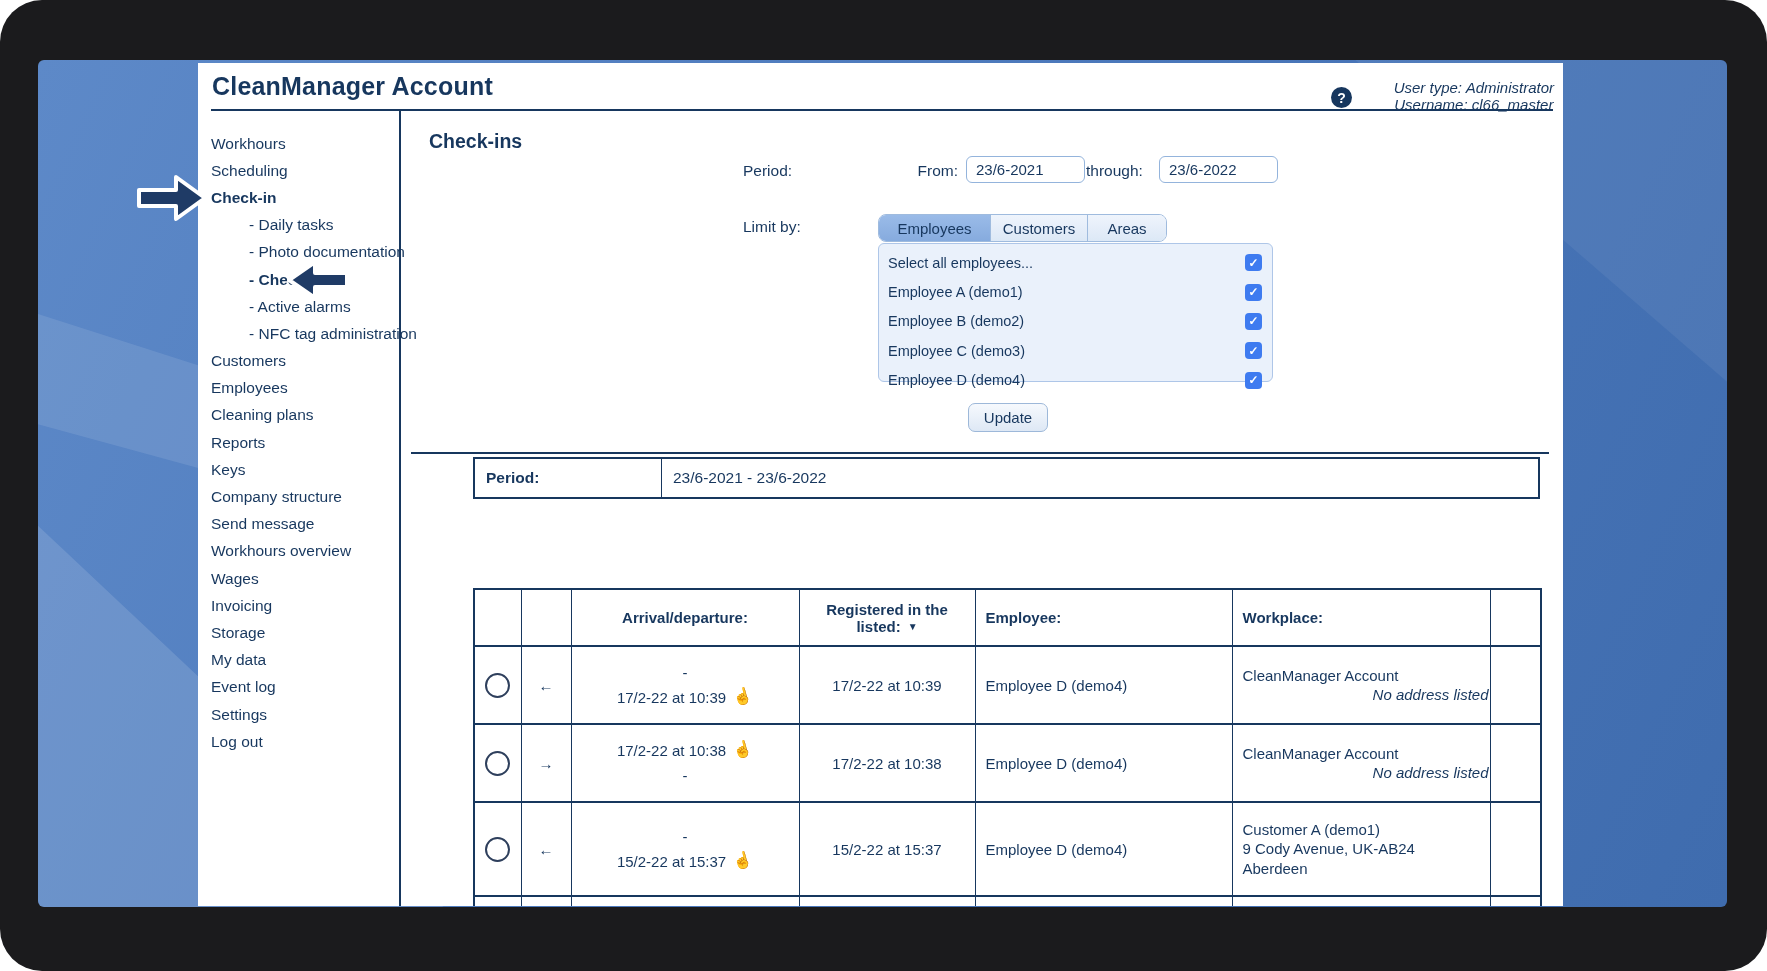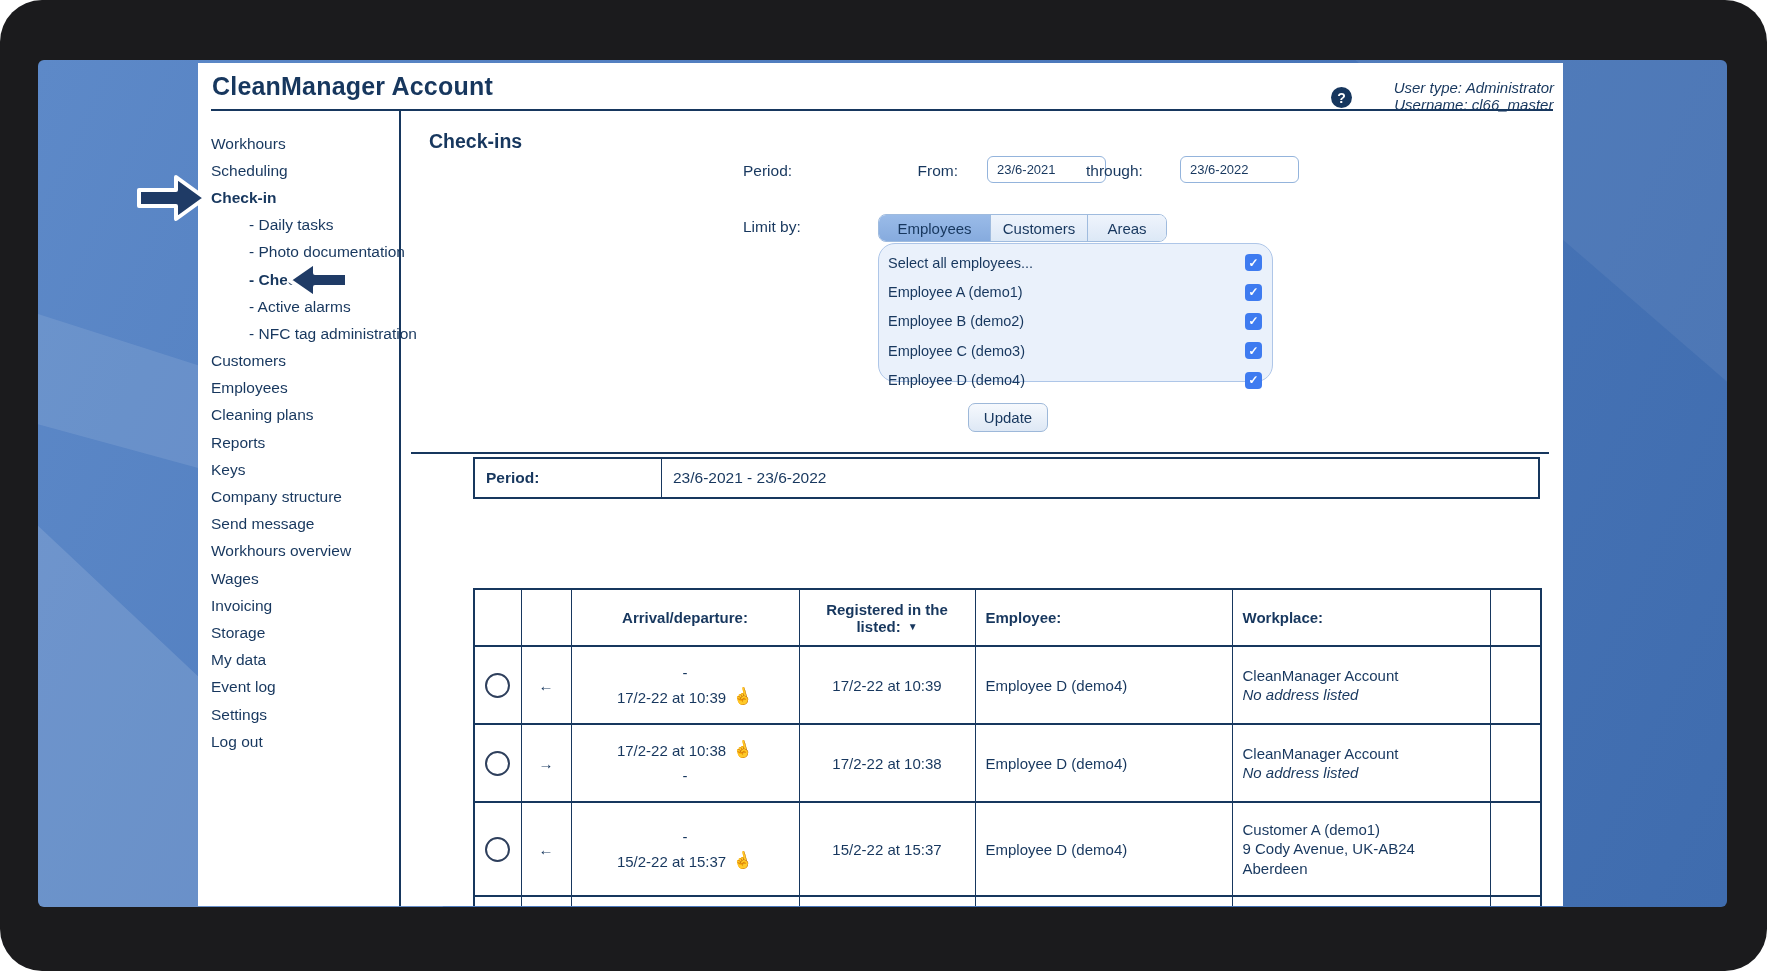--- a/index.html
+++ b/index.html
@@ -23,28 +23,28 @@
   .sidebar{position:absolute;left:13px;top:67px;width:186px;font-size:15.5px;}
   .sidebar .item{height:27.2px;display:flex;align-items:center;cursor:pointer;white-space:nowrap;}
   .sidebar .item.sub{padding-left:6px;margin-left:32px;}
   .sidebar .item.bold{font-weight:bold;}
   .vdiv{position:absolute;left:201px;top:48px;width:2px;height:795px;background:#17375E;}
 
   .main-title{position:absolute;left:213px;top:67px;font-size:19.5px;font-weight:bold;margin-left:18px;}
 
   .flabel{position:absolute;font-size:15.5px;height:22px;line-height:22px;}
   .date-input{position:absolute;width:108px;height:25px;border:1px solid #94B4DC;border-radius:6px;background:#fff;
-    color:#17375E;font-family:"Liberation Sans",sans-serif;font-size:13px;padding:0 0 0 9px;outline:none;margin-left:21px;}
+    color:#17375E;font-family:"Liberation Sans",sans-serif;font-size:15px;padding:0 0 0 9px;outline:none;}
   .tabs{position:absolute;left:680px;top:151px;height:28px;display:flex;border-radius:8px;overflow:hidden;border:1px solid #9FBBDE;box-sizing:border-box;}
   .tab{display:flex;align-items:center;justify-content:center;font-size:15px;cursor:pointer;box-sizing:border-box;
     background:linear-gradient(#EFF4FC,#DCE8F6);border-right:1px solid #9FBBDE;}
   .tab:last-child{border-right:none;}
   .tab.selected{background:linear-gradient(#9ABBE8,#86ABDE);}
   .panel{position:absolute;left:680px;top:180px;width:395px;height:139px;background:#EAF1FB;border:1px solid #AEC6E8;
-    border-radius:17px;box-sizing:border-box;padding-top:4px;}
+    border-radius:6px;box-sizing:border-box;padding-top:4px;}
   .emp-row{height:29.4px;display:flex;align-items:center;padding:0 10px 0 9px;font-size:14.5px;cursor:pointer;}
   .emp-row .lbl{flex:1;}
   .checkbox{width:17px;height:17px;border-radius:4px;background:#3E7BF0;color:#fff;font-size:12px;font-weight:bold;
     display:flex;align-items:center;justify-content:center;cursor:pointer;}
   .update-btn{position:absolute;left:770px;top:340px;width:80px;height:29px;border:1px solid #9DB8D9;border-radius:7px;
     background:linear-gradient(#F6F9FD,#DEE8F5);color:#17375E;font-family:"Liberation Sans",sans-serif;font-size:15px;cursor:pointer;}
   .sep-rule{position:absolute;left:213px;top:389px;width:1138px;border-top:2px solid #17375E;}
 
   table{border-collapse:collapse;color:#17375E;}
   .summary{position:absolute;left:275px;top:394px;width:1067px;border:2px solid #17375E;table-layout:fixed;}
@@ -58,21 +58,21 @@
   .data th.left{text-align:left;padding-left:10px;}
   .data td{font-size:15px;}
   .radio{width:21px;height:21px;border:2px solid #2E3F5C;border-radius:50%;background:#fff;margin:0 auto;cursor:pointer;}
   .dir{font-size:21px;font-weight:bold;text-align:center;}
   .arr-cell{display:flex;flex-direction:column;align-items:center;justify-content:center;height:100%;}
   .arr-line{height:25px;line-height:25px;white-space:nowrap;}
   .hand{display:inline-block;margin-left:7px;font-size:16px;transform:rotate(-14deg) translateY(-1px);cursor:pointer;}
   .reg{text-align:center;}
   .emp{padding-left:10px;}
   .wp{padding-left:10px;line-height:19.5px;}
-  .wp .it{font-style:italic;}
+  .wp .it{font-style:italic;text-align:right;}
   .sort{display:inline-block;font-size:10px;margin-left:7px;position:relative;top:-2px;cursor:pointer;}
 
   .ann{position:absolute;pointer-events:none;}
 </style>
 </head>
 <body>
 
 <div class="canvas">
   <div class="bezel"></div>
   <div class="desktop">

